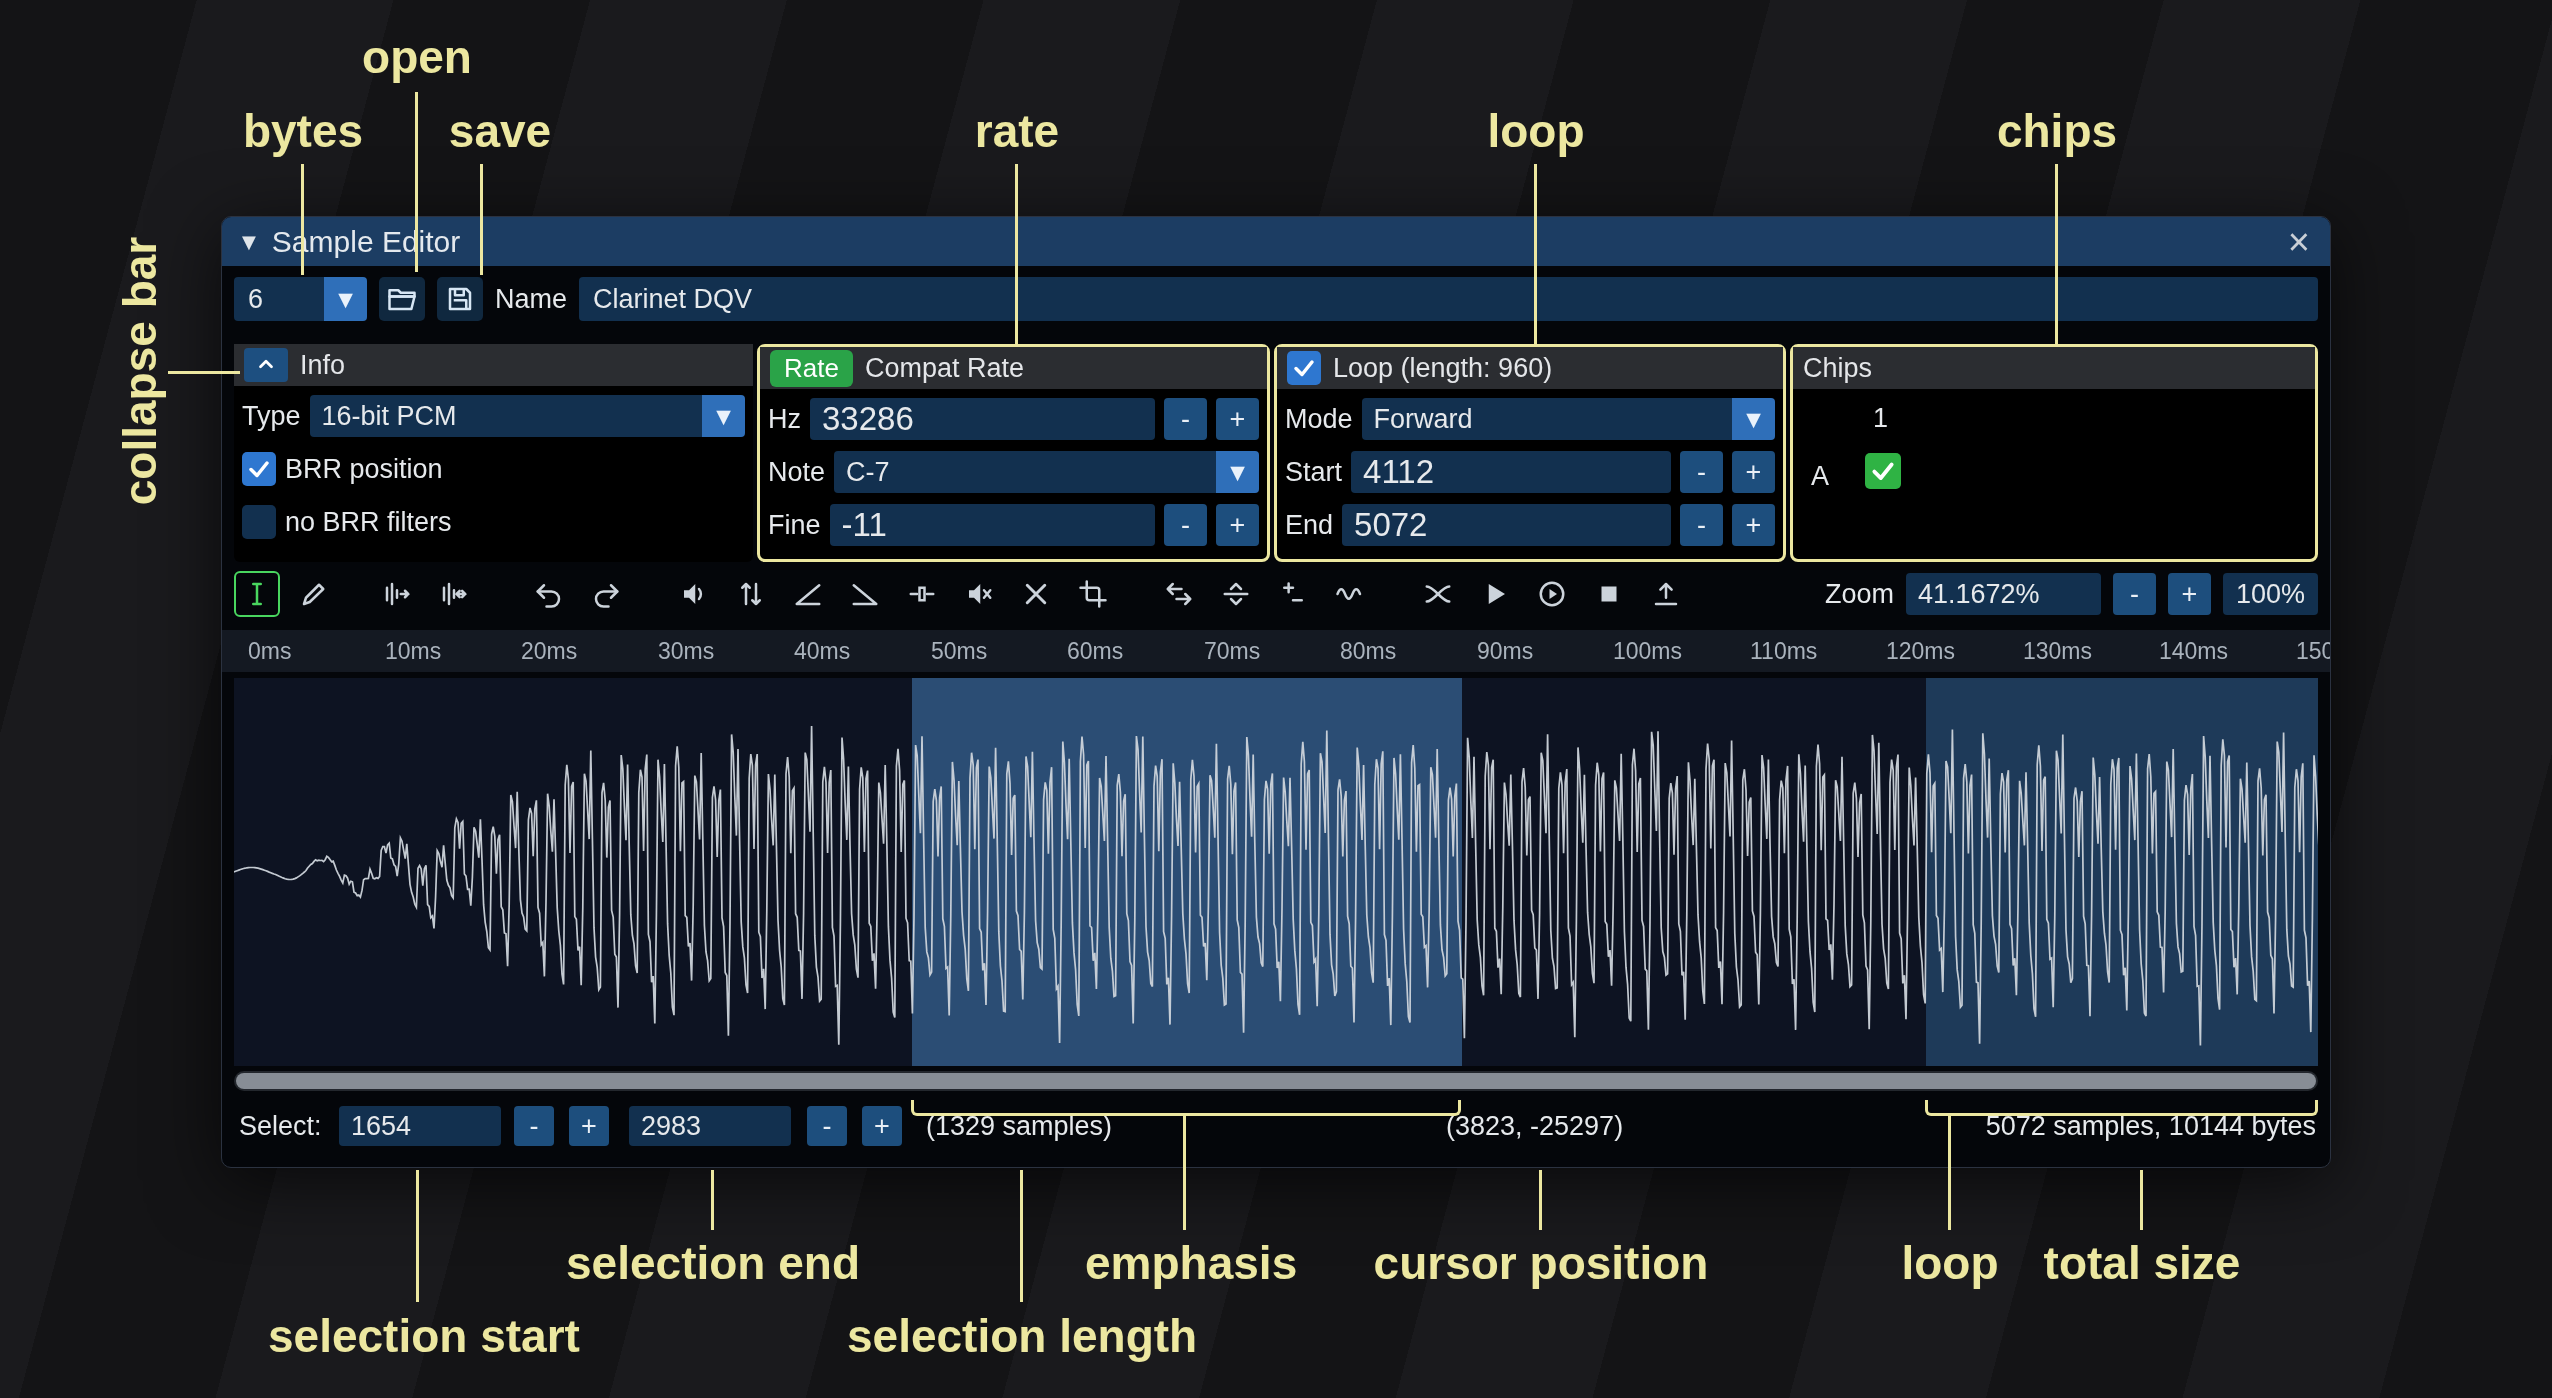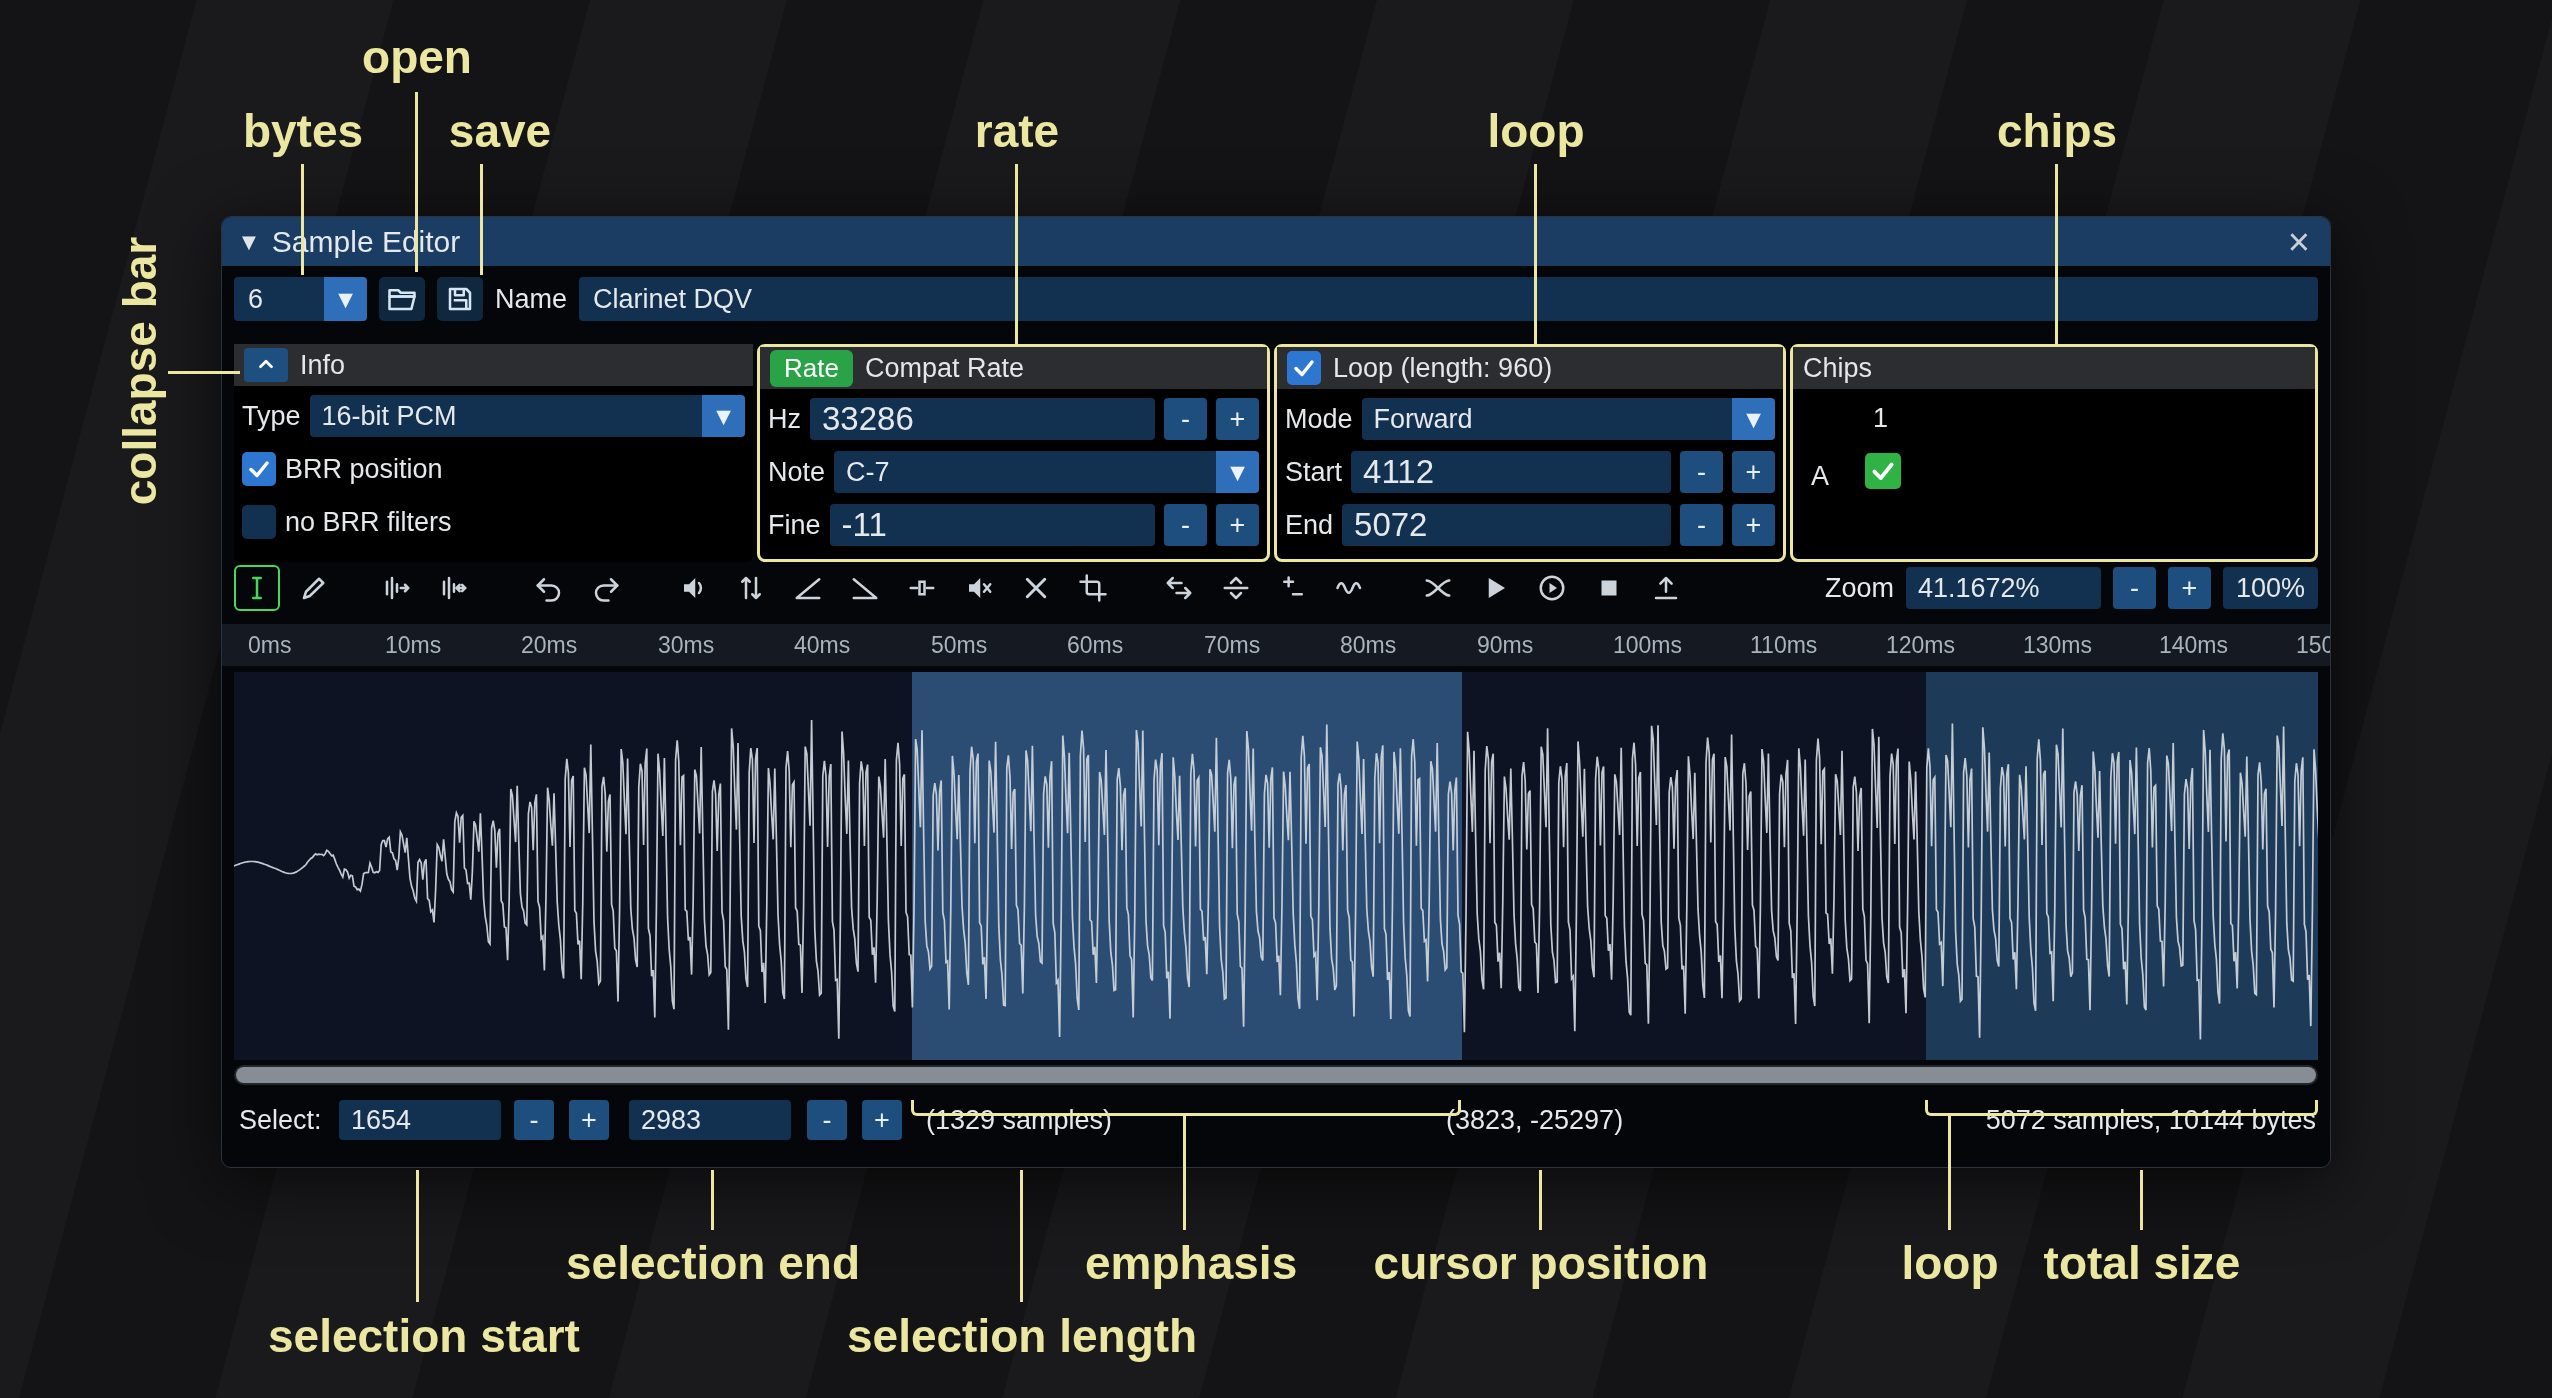--- a/index.html
+++ b/index.html
@@ -65,21 +65,21 @@
   .chk.off{background:var(--field);}
   .chk.green{background:#2fb344;}
   .collapsebtn{width:44px;height:34px;background:#1d4f80;border:none;border-radius:4px;display:flex;align-items:center;justify-content:center;color:#fff;cursor:pointer;}
   .badge{background:#2aa348;color:#fff;border-radius:6px;padding:3px 14px;font-size:26px;}
   .chips-body{position:relative;flex:1;}
   .chips-col{position:absolute;left:80px;top:14px;}
   .chips-row{position:absolute;left:18px;top:72px;}
   .chips-chk{position:absolute;left:72px;top:64px;width:36px;height:36px;}
 
   
-  .toolbar{margin:2px 12px 0;height:48px;display:flex;align-items:center;gap:11px;}
+  .toolbar{margin:8px 12px 0;height:48px;display:flex;align-items:center;gap:11px;}
   .tbtn{width:46px;height:46px;background:transparent;border:none;border-radius:6px;color:#ccd3db;display:flex;align-items:center;justify-content:center;cursor:pointer;padding:0;}
   .tbtn.active{border:2px solid #49d65f;color:#49d65f;}
   .tbtn svg{width:30px;height:30px;}
   .sp{flex:0 0 auto;}
   .zoom-cluster{margin-left:auto;display:flex;align-items:center;gap:12px;}
   .zoom-input{width:195px;height:42px;background:var(--field);border:none;border-radius:4px;color:var(--txt);font-size:27px;padding:0 12px;font-family:inherit;}
   .zoom-reset{width:95px;height:42px;background:var(--field);border:none;border-radius:4px;color:var(--txt);font-size:27px;display:flex;align-items:center;justify-content:center;cursor:pointer;font-family:inherit;}
 
   
   .ruler{margin-top:12px;height:42px;position:relative;background:#141922;}

